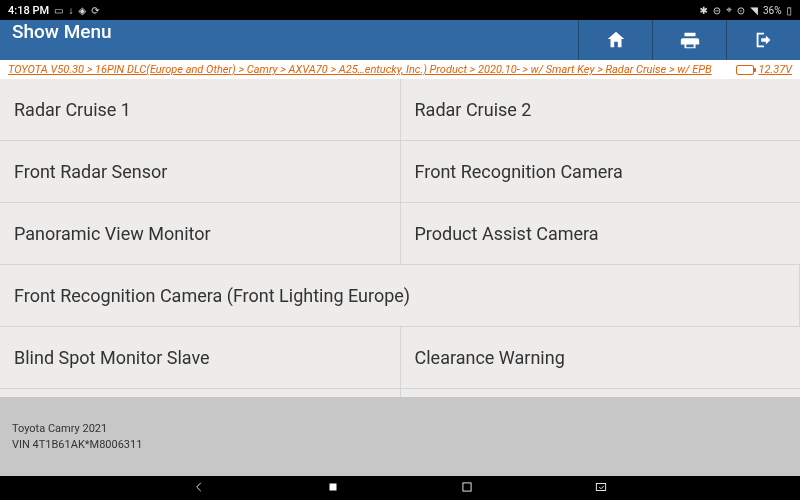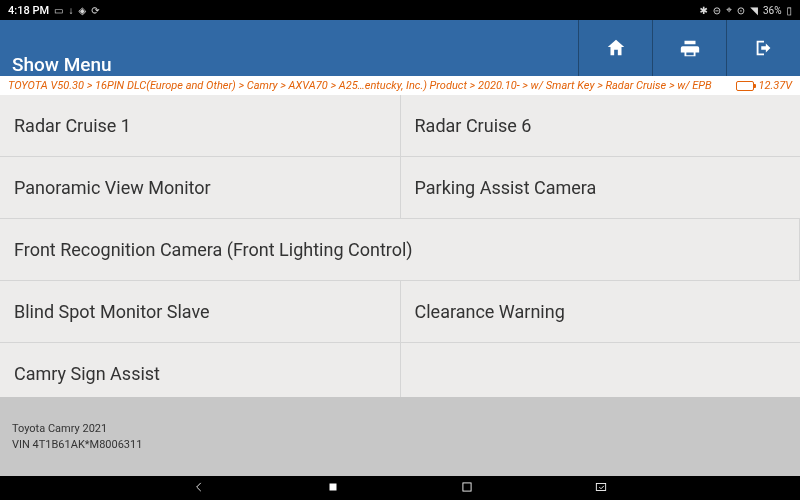--- a/index.html
+++ b/index.html
@@ -2,26 +2,26 @@
 <html><head>
   <meta charset="utf-8">
   <style>
     * { margin: 0; padding: 0; box-sizing: border-box; }
     body { font-family: -apple-system, Roboto, Arial, sans-serif; width: 800px; height: 500px; background: #fff; overflow: hidden; display: flex; flex-direction: column; }
     .status-bar { height: 20px; background: #000; color: #fff; display: flex; align-items: center; padding: 0 8px; font-size: 11px; }
     .status-left { display: flex; align-items: center; gap: 5px; }
     .status-right { margin-left: auto; display: flex; align-items: center; gap: 5px; }
     .status-time { font-weight: 500; }
     .status-ico { font-size: 10px; opacity: 0.85; }
-    .toolbar { height: 56px; background: #3169a5; color: #fff; display: flex; align-items: flex-end; padding-left: 12px; }
+    .toolbar { height: 40px; background: #3169a5; color: #fff; display: flex; align-items: flex-start; padding-left: 12px; }
     .toolbar-title { font-size: 19px; font-weight: 500; flex: 1; }
     .toolbar-actions { display: flex; height: 100%; }
     .toolbar-btn { width: 74px; height: 100%; display: flex; align-items: center; justify-content: center; border-left: 1px solid rgba(0,0,0,0.3); background: #2f66a0; cursor: pointer; }
     .toolbar-btn svg { width: 22px; height: 22px; fill: #fff; }
-    .breadcrumb-row { background: #fff; padding: 3px 8px; display: flex; align-items: center; font-size: 11px; color: #e36209; font-style: italic; white-space: nowrap; overflow: hidden; }
+    .breadcrumb-row { background: #fff; padding: 3px 8px; display: flex; align-items: center; font-size: 11px; color: #e36209; font-style: italic; white-space: nowrap; overflow: hidden; text-decoration: underline; }
     .breadcrumb-text { flex: 1; overflow: hidden; text-overflow: ellipsis; }
     .bc-volt { margin-left: 6px; display: flex; align-items: center; gap: 4px; }
     .batt-ico { width: 18px; height: 10px; border: 1px solid #e36209; border-radius: 2px; position: relative; }
     .batt-ico:after { content:""; position:absolute; right:-3px; top:2px; width:2px; height:4px; background:#e36209; border-radius:0 1px 1px 0; }
     .menu-grid { flex: 1; overflow: auto; }
     .menu-row { display: flex; }
     .menu-cell { flex: 1; padding: 20px 14px; font-size: 18px; color: #333; background: #edeceb; border-bottom: 1px solid #d5d5d5; cursor: pointer; }
     .menu-cell:first-child { border-right: 1px solid #d5d5d5; }
     .menu-cell.empty { cursor: default; background: #edeceb; }
     .footer { background: #c7c7c7; padding: 24px 12px; font-size: 11px; color: #333; line-height: 1.4; }
@@ -75,28 +75,32 @@
   <span class="breadcrumb-text">TOYOTA V50.30 &gt; 16PIN DLC(Europe and Other) &gt; Camry &gt; AXVA70 &gt; A25…entucky, Inc.) Product &gt; 2020.10- &gt; w/ Smart Key &gt; Radar Cruise &gt; w/ EPB</span>
   <span class="bc-volt">
     <span class="batt-ico"></span>
     <span>12.37V</span>
   </span>
 </div>
 
 <div class="menu-grid">
   <div class="menu-row">
     <div class="menu-cell">Radar Cruise 1</div>
-    <div class="menu-cell">Radar Cruise 6</div>
+    <div class="menu-cell">Radar Cruise 2</div>
+  </div>
+  <div class="menu-row">
+    <div class="menu-cell">Front Radar Sensor</div>
+    <div class="menu-cell">Front Recognition Camera</div>
   </div>
   <div class="menu-row">
     <div class="menu-cell">Panoramic View Monitor</div>
-    <div class="menu-cell">Parking Assist Camera</div>
+    <div class="menu-cell">Product Assist Camera</div>
   </div>
   <div class="menu-row">
-    <div class="menu-cell">Front Recognition Camera (Front Lighting Control)</div>
+    <div class="menu-cell">Front Recognition Camera (Front Lighting Europe)</div>
   </div>
   <div class="menu-row">
     <div class="menu-cell">Blind Spot Monitor Slave</div>
     <div class="menu-cell">Clearance Warning</div>
   </div>
   <div class="menu-row">
     <div class="menu-cell">Camry Sign Assist</div>
     <div class="menu-cell empty"></div>
   </div>
 </div>

